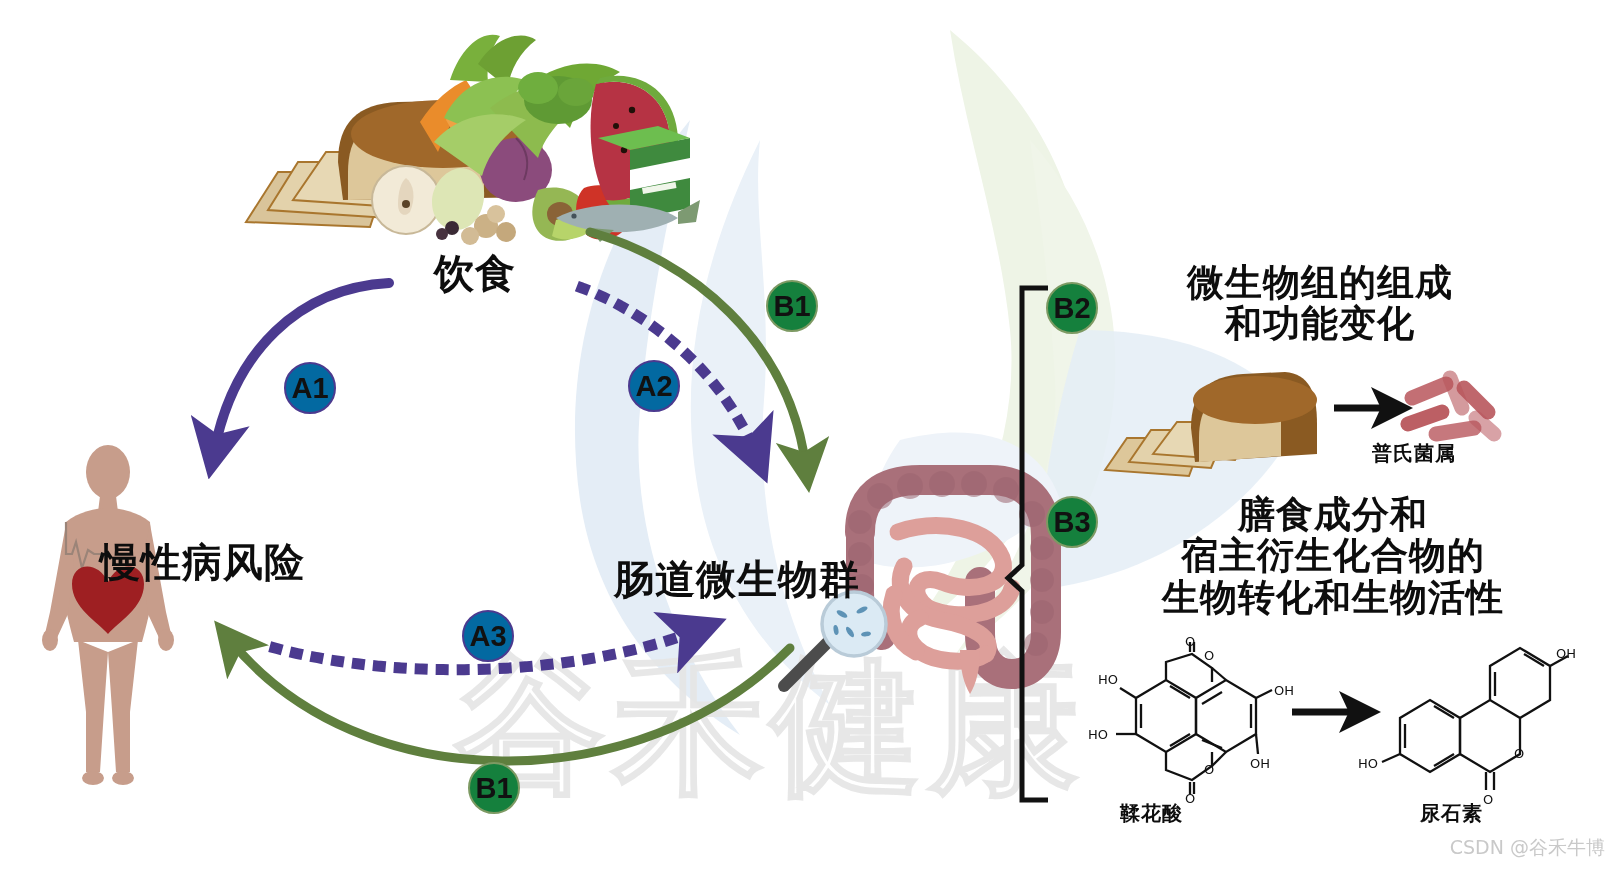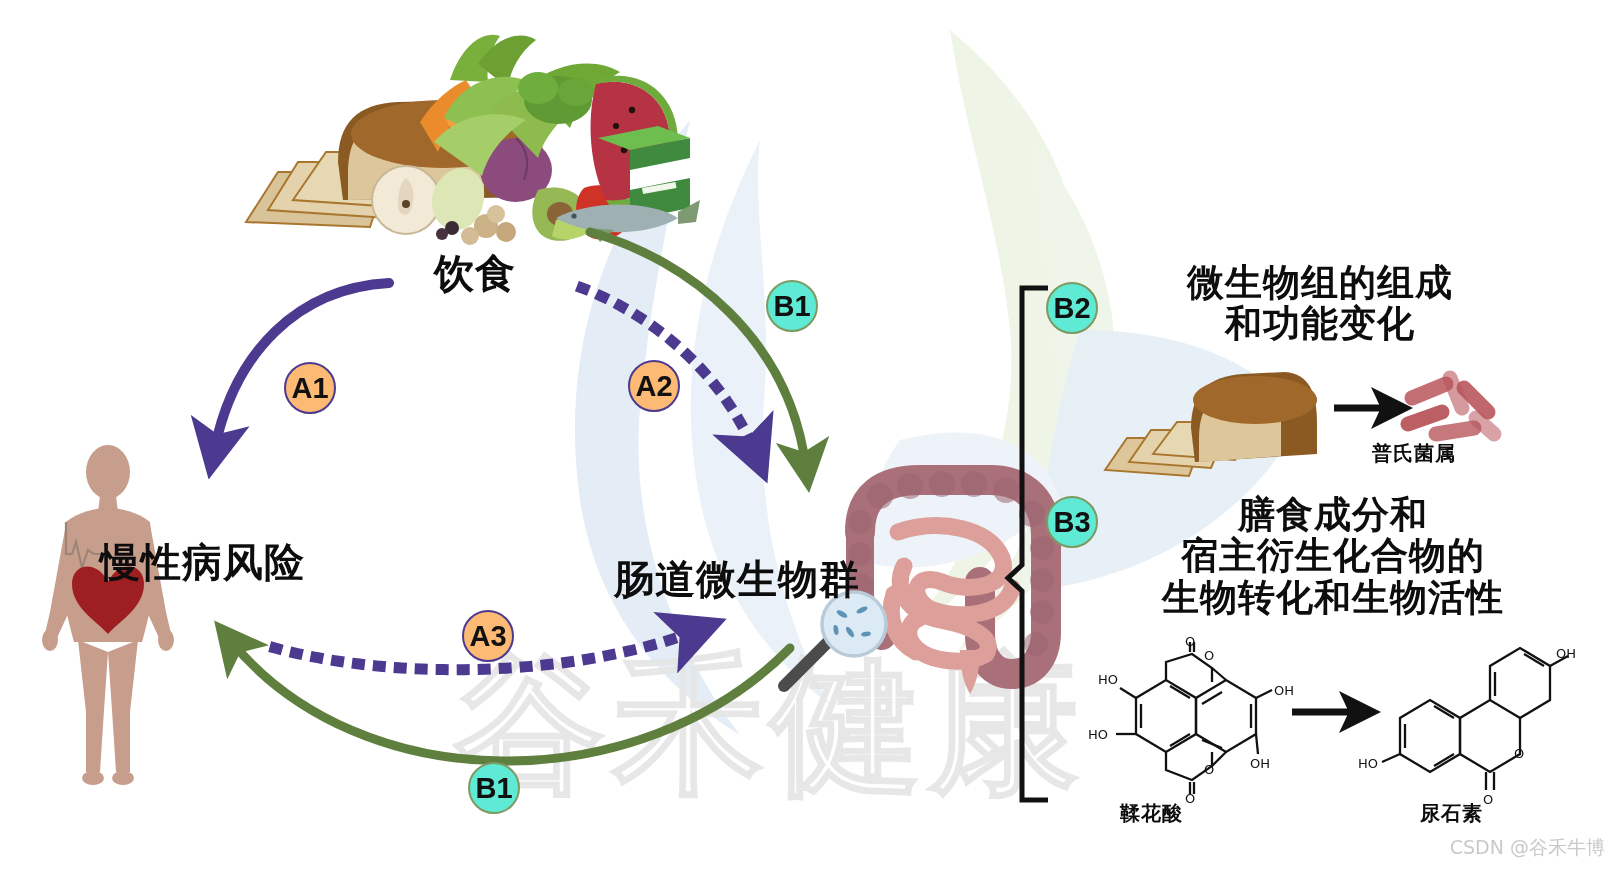--- a/index.html
+++ b/index.html
@@ -14,22 +14,22 @@
       letter-spacing:1px;white-space:nowrap;position:absolute;}
   .cn.big{font-size:40px;}
   .cn.head{font-size:37px;line-height:1.12;text-align:center;white-space:normal;}
   .cn.small{font-size:20px;}
 
   
   .badge{position:absolute;width:52px;height:52px;border-radius:50%;
          display:flex;align-items:center;justify-content:center;
          font-family:"Liberation Sans",sans-serif;font-weight:bold;font-size:29px;color:#111;
          box-sizing:border-box;}
-  .badge.purple{border:2.5px solid #4b3a8f;background:#fdba74;}
-  .badge.green{border:2.5px solid #7d9a63;background:#5eead4;}
+  .badge.purple{border:2.5px solid #4b3a8f;background:#0369a1;}
+  .badge.green{border:2.5px solid #7d9a63;background:#15803d;}
 
   
   .wm-guhe{position:absolute;left:455px;top:600px;width:680px;height:250px;
            font-family:"DejaVu Sans",sans-serif;font-weight:bold;font-size:150px;
            color:transparent;-webkit-text-stroke:2px #e6e6e6;letter-spacing:8px;
            line-height:250px;white-space:nowrap;opacity:.95;}
   .wm-csdn{position:absolute;right:14px;bottom:10px;font-size:19px;color:#c9c9c9;
            font-family:"DejaVu Sans",sans-serif;white-space:nowrap;}
 
   svg{overflow:visible;}

